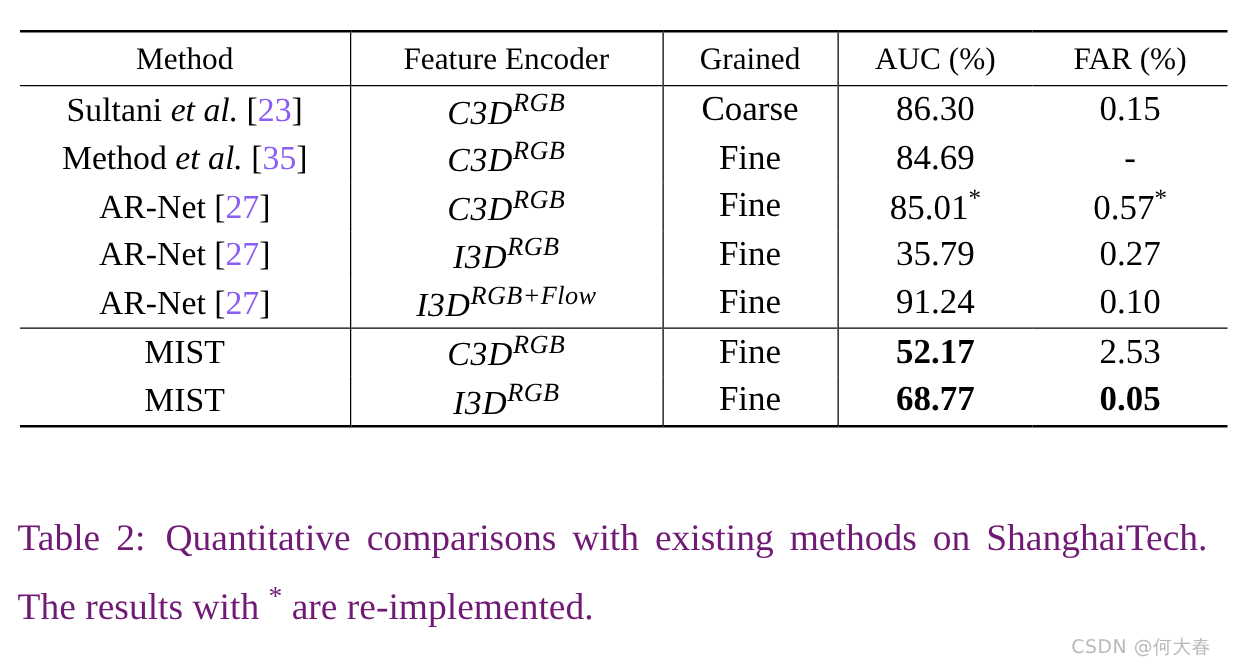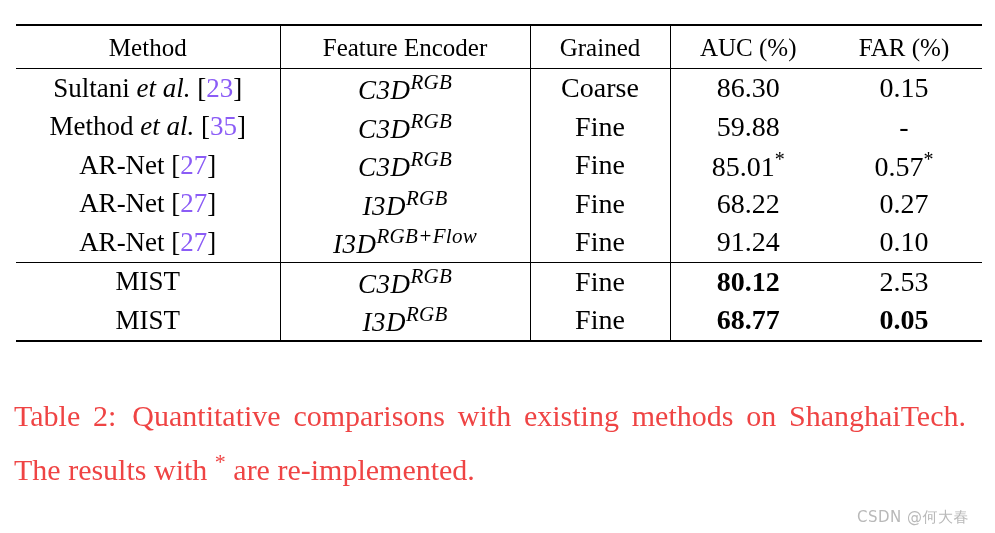--- a/index.html
+++ b/index.html
@@ -100,27 +100,27 @@
 
   .star {
     font-size: 20px;
     vertical-align: super;
   }
 
   
   .caption {
     position: absolute;
     left: 14px;
-    top: 393px;
+    top: 408px;
     width: 952px;
     font-size: 30px;
     line-height: 46px;
     text-align: justify;
     text-align-last: left;
-    color: #ef4444;
+    color: #701a75;
   }
   .caption .sp { display: inline-block; width: 8px; }
   .caption .cstar {
     font-size: 22px;
     vertical-align: super;
   }
 
   
   .watermark {
     position: absolute;
@@ -162,52 +162,52 @@
             <td class="method-cell rule-mid"><span>Sultani</span> <span class="ital">et al.</span> <span>[<span class="cite">23</span>]</span></td>
             <td class="vl rule-mid"><span class="math">C<span class="digit">3</span>D<span class="sup">RGB</span></span></td>
             <td class="vl rule-mid">Coarse</td>
             <td class="vl rule-mid"><span class="">86.30</span></td>
             <td class="rule-mid"><span class="">0.15</span></td>
           </tr>
           <tr class="body-row">
             <td class="method-cell"><span>Method</span> <span class="ital">et al.</span> <span>[<span class="cite">35</span>]</span></td>
             <td class="vl"><span class="math">C<span class="digit">3</span>D<span class="sup">RGB</span></span></td>
             <td class="vl">Fine</td>
-            <td class="vl"><span class="">59.88</span></td>
+            <td class="vl"><span class="">84.69</span></td>
             <td class=""><span class="">-</span></td>
           </tr>
           <tr class="body-row">
             <td class="method-cell"><span>AR-Net</span> <span>[<span class="cite">27</span>]</span></td>
             <td class="vl"><span class="math">C<span class="digit">3</span>D<span class="sup">RGB</span></span></td>
             <td class="vl">Fine</td>
             <td class="vl"><span class="">85.01</span><span class="star">*</span></td>
             <td class=""><span class="">0.57</span><span class="star">*</span></td>
           </tr>
           <tr class="body-row">
             <td class="method-cell"><span>AR-Net</span> <span>[<span class="cite">27</span>]</span></td>
             <td class="vl"><span class="math">I<span class="digit">3</span>D<span class="sup">RGB</span></span></td>
             <td class="vl">Fine</td>
-            <td class="vl"><span class="">68.22</span></td>
+            <td class="vl"><span class="">35.79</span></td>
             <td class=""><span class="">0.27</span></td>
           </tr>
           <tr class="body-row">
             <td class="method-cell"><span>AR-Net</span> <span>[<span class="cite">27</span>]</span></td>
             <td class="vl"><span class="math">I<span class="digit">3</span>D<span class="sup">RGB+Flow</span></span></td>
             <td class="vl">Fine</td>
             <td class="vl"><span class="">91.24</span></td>
             <td class=""><span class="">0.10</span></td>
           </tr>
         </tbody>
 
       <tbody id="highlight-rows">
           <tr class="body-row">
             <td class="method-cell rule-mid bold"><span>MIST</span></td>
             <td class="vl rule-mid"><span class="math">C<span class="digit">3</span>D<span class="sup">RGB</span></span></td>
             <td class="vl rule-mid">Fine</td>
-            <td class="vl rule-mid"><span class="bold">80.12</span></td>
+            <td class="vl rule-mid"><span class="bold">52.17</span></td>
             <td class="rule-mid"><span class="">2.53</span></td>
           </tr>
           <tr class="body-row">
             <td class="method-cell bold"><span>MIST</span></td>
             <td class="vl"><span class="math">I<span class="digit">3</span>D<span class="sup">RGB</span></span></td>
             <td class="vl">Fine</td>
             <td class="vl"><span class="bold">68.77</span></td>
             <td class=""><span class="bold">0.05</span></td>
           </tr>
         </tbody>

